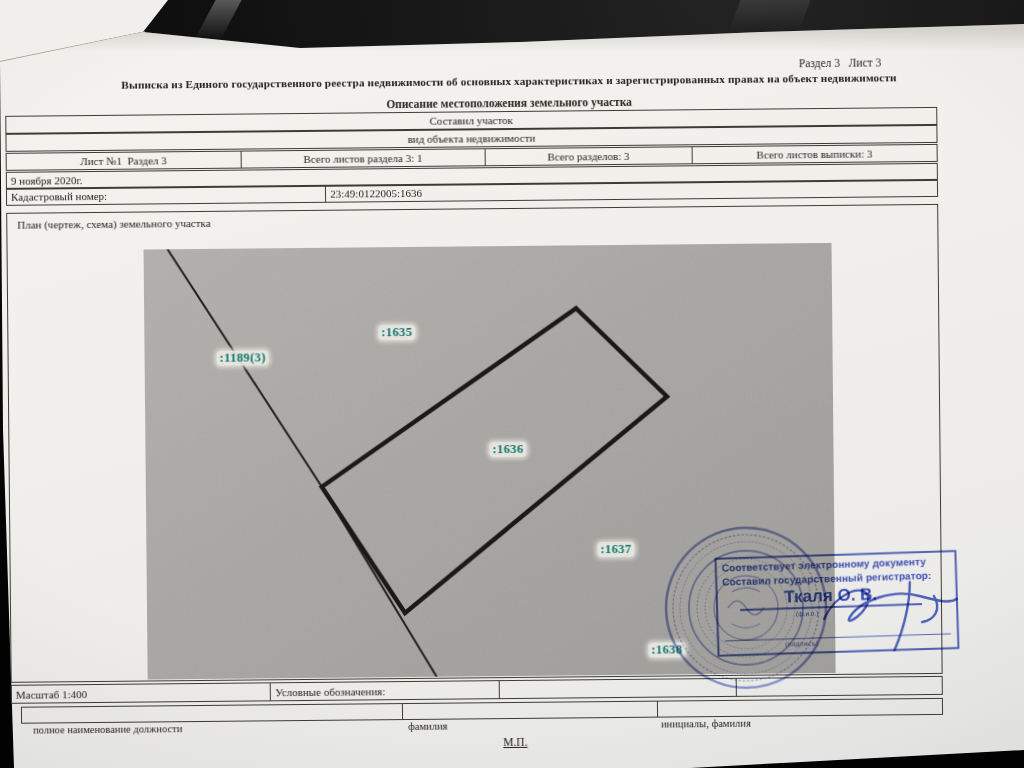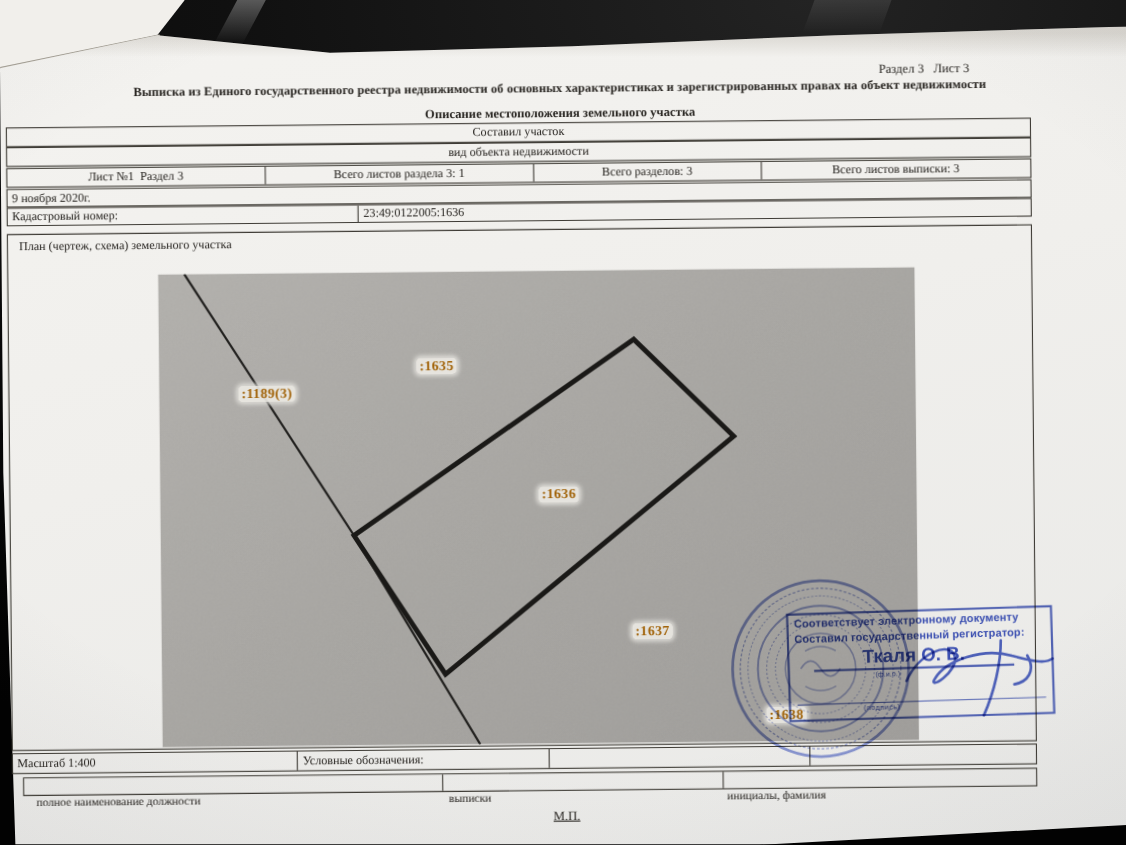--- a/index.html
+++ b/index.html
@@ -36,25 +36,25 @@
   .cell.left{justify-content:flex-start;padding-left:4px;}
   .r-objtype{left:8px;top:111px;width:932px;height:18px;}
   .r-objcap{left:8px;top:128.5px;width:932px;height:18px;}
   .r-sheets{left:8px;top:148px;width:932px;height:18px;}
   .r-date{left:8px;top:167px;width:932px;height:17px;}
   .r-cad{left:8px;top:183.5px;width:932px;height:17px;}
   .center-cell{display:flex;align-items:center;justify-content:center;font-size:11px;}
   .plan-box{left:8px;top:208px;width:932px;height:470px;}
   .plan-title{position:absolute;left:10px;top:5px;font-size:11px;}
   .mapwrap{position:absolute;left:145px;top:246px;width:688px;height:430px;}
-  .pill{position:absolute;font-family:"Liberation Serif",serif;font-weight:bold;font-size:12.5px;color:#a16207;
+  .pill{position:absolute;font-family:"Liberation Serif",serif;font-weight:bold;font-size:12.5px;color:#0f766e;
         background:rgba(234,232,227,.92);padding:0 3px;border-radius:4px;letter-spacing:.4px;
         box-shadow:0 0 4px 2px rgba(238,236,231,.75);}
   .p0{left:24px;top:102px;margin-left:48px;} .p1{left:234px;top:78px;} .p2{left:344px;top:196px;text-align:right;}
-  .p3{left:428px;top:297px;margin-top:24px;} .p4{left:501px;top:398px;margin-left:48px;}
+  .p3{left:451px;top:297px;} .p4{left:501px;top:398px;}
   .seal{position:absolute;left:656px;top:522px;mix-blend-mode:multiply;opacity:.85;}
   .stamp{position:absolute;left:714px;top:557px;width:242px;height:99px;box-sizing:border-box;
         border:2px solid rgba(54,74,168,.85);transform:rotate(-1.3deg);mix-blend-mode:multiply;
         color:#3a4eb0;font-family:"Liberation Sans",sans-serif;font-weight:bold;}
   .stamp .l1{position:absolute;left:5px;top:3px;font-size:10px;letter-spacing:.1px;white-space:nowrap;}
   .stamp .l2{position:absolute;left:5px;top:17px;font-size:10px;letter-spacing:.1px;white-space:nowrap;}
   .stamp .nm{position:absolute;left:22px;right:34px;top:30px;text-align:center;font-size:17px;
         border-bottom:2px solid rgba(54,74,168,.85);}
   .stamp .fio{position:absolute;left:0;right:60px;top:53px;text-align:center;font-size:6.5px;font-weight:normal;}
   .stamp .sline{position:absolute;left:6px;right:6px;bottom:13px;border-bottom:1.5px solid rgba(54,74,168,.8);}
@@ -140,21 +140,21 @@
       <div class="cell" style="width:238px"></div>
       <div class="cell" style="width:205px"></div>
     </div>
 
     <div class="box r-fill rowflex">
       <div class="cell" style="width:382px"></div>
       <div class="cell" style="width:255px"></div>
       <div class="cell" style="width:285px"></div>
     </div>
     <div class="cap cap1 txt">полное наименование должности</div>
-    <div class="cap cap2 txt">выписки</div>
+    <div class="cap cap2 txt">фамилия</div>
     <div class="cap cap3 txt">инициалы, фамилия</div>
     <div class="txt mp">М.П.</div>
 
     <svg class="seal" width="176" height="176">
       <g fill="none" stroke="#4a5dbb">
         <circle cx="88" cy="88" r="80" stroke-width="2.5" opacity="0.75"></circle>
         <circle cx="88" cy="88" r="73" stroke-width="1.2" stroke-dasharray="2.5 1.8" opacity="0.6"></circle>
         <circle cx="88" cy="88" r="66" stroke-width="1" stroke-dasharray="2 1.6" opacity="0.5"></circle>
         <circle cx="88" cy="88" r="57" stroke-width="1.8" opacity="0.65"></circle>
         <circle cx="88" cy="88" r="49" stroke-width="1" stroke-dasharray="2 1.8" opacity="0.55"></circle>

